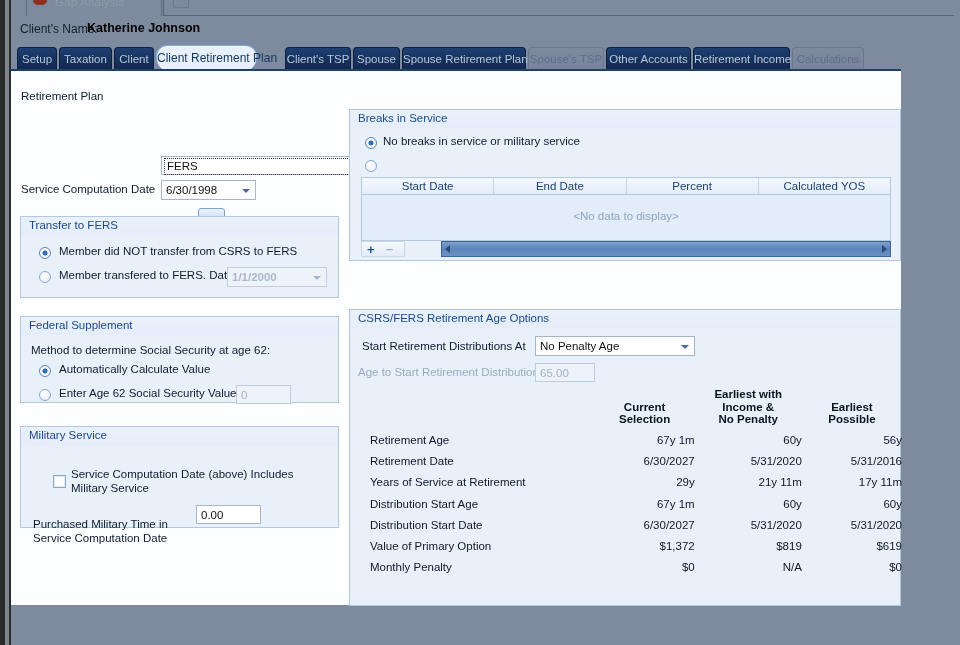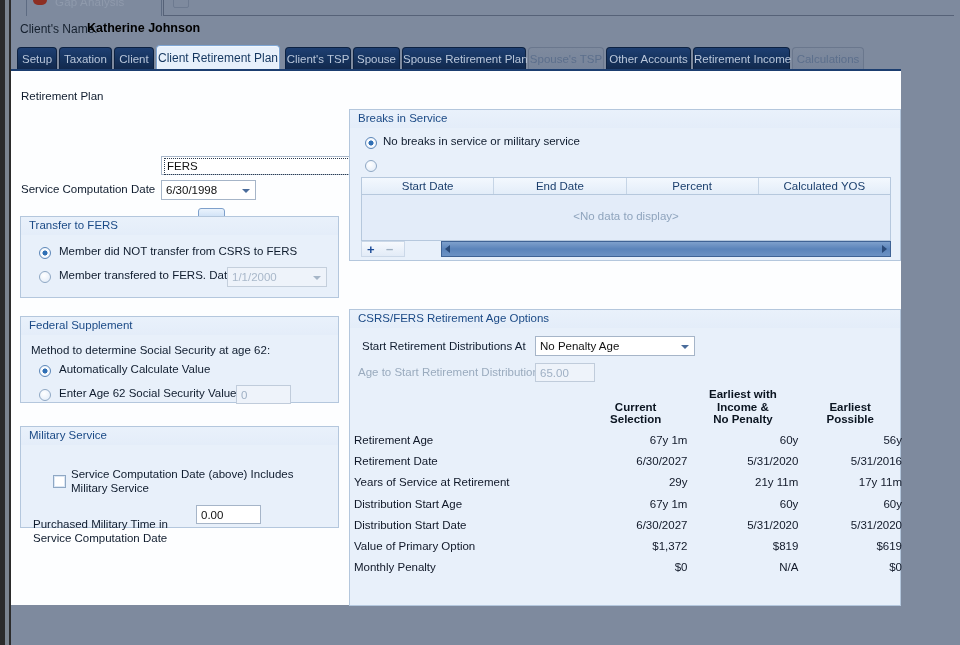--- a/index.html
+++ b/index.html
@@ -58,21 +58,21 @@
 
   .textbox{
     position:absolute;background:#fff;border:1px solid #a6b5c8;box-sizing:border-box;
     font-size:11.5px;color:#111;padding:1px 4px;line-height:16px;height:19px;
   }
   .textbox.disabled{background:#eef3fa;color:#9fb0c4;border-color:#c0ccdb;}
   .combo{
     position:absolute;background:#fff;border:1px solid #a6b5c8;box-sizing:border-box;
     height:20px;font-size:11.5px;color:#111;line-height:18px;padding:0 28px 0 4px;
   }
-  .combo.disabled{background:#eef3fa;color:#a9b8ca;border-color:#c4cfdc;}
+  .combo.disabled{background:#eef3fa;color:#a9b8ca;border-color:#c4cfdc;font-weight:bold;}
   .combo .arr{position:absolute;right:5px;top:8px;width:0;height:0;
      border-left:4px solid transparent;border-right:4px solid transparent;border-top:4px solid #4a6c9b;}
   .combo.disabled .arr{border-top-color:#a6b6c8;}
 
   .bigcombo{position:absolute;left:150px;top:83px;width:442px;height:19px;background:#fff;border:1px solid #a8b7ca;box-sizing:border-box;}
   .bigcombo .inner{position:absolute;left:2px;top:1px;right:2px;height:15px;border:1px dotted #2d3c4f;font-size:11.5px;line-height:14px;padding-left:2px;color:#111;}
   .bigcombo-arrow{position:absolute;left:580px;top:84px;width:16px;height:17px;}
   .bigcombo-arrow i{position:absolute;left:4px;top:7px;width:0;height:0;
      border-left:4px solid transparent;border-right:4px solid transparent;border-top:4px solid #4a6c9b;}
 
@@ -113,21 +113,21 @@
   .plusminus .m{position:absolute;left:24px;top:1px;font-size:13px;font-weight:bold;color:#9fb0c2;line-height:12px;}
   .hscroll{position:absolute;height:16px;background:linear-gradient(to bottom,#7ea0cc 0%,#5b84ba 50%,#6c92c4 100%);
      border:1px solid #3f6395;box-sizing:border-box;}
   .hscroll .la{position:absolute;left:3px;top:3px;width:0;height:0;border-top:4px solid transparent;border-bottom:4px solid transparent;border-right:5px solid #2a4a78;}
   .hscroll .ra{position:absolute;right:3px;top:3px;width:0;height:0;border-top:4px solid transparent;border-bottom:4px solid transparent;border-left:5px solid #2a4a78;}
 
   
   .rtable{position:absolute;width:100%;border-collapse:collapse;font-size:11.5px;color:#101828;}
   .rtable th{font-size:11.5px;font-weight:bold;color:#0a1420;text-align:center;padding:0 0 4px 0;vertical-align:bottom;line-height:12.5px;}
   .rtable td{padding:4.6px 0;}
-  .rtable td.rl{text-align:left;padding-left:4px;white-space:nowrap;}
+  .rtable td.rl{text-align:left;padding-left:20px;white-space:nowrap;}
   .rtable td.rv{text-align:right;}
   .c1{width:190px;}.c2{width:86px;}.c3{width:92px;}.c4{width:86px;}
 </style>
 </head>
 <body>
 
 <div class="top-strip"></div>
 
 <div class="ghost-tab">
   <span class="gt-icon"></span>
@@ -143,21 +143,21 @@
 
 <div class="namebar">
   <span class="lbl">Client's Name:</span>
   <span class="val">Katherine Johnson</span>
 </div>
 
 <div class="tabstrip" id="tabstrip">
     <div class="tab" style="left: 6px; width: 40px;">Setup</div>
     <div class="tab" style="left: 48px; width: 53px;">Taxation</div>
     <div class="tab" style="left: 103px; width: 40px;">Client</div>
-    <div class="tab active" style="left: 145px; width: 124px;">Client Retirement Plan</div>
+    <div class="tab active" style="left: 145px; width: 101px; border-radius: 11px;">Client Retirement Plan</div>
     <div class="tab" style="left: 274px; width: 66px;">Client's TSP</div>
     <div class="tab" style="left: 342px; width: 47px;">Spouse</div>
     <div class="tab" style="left: 391px; width: 124px;">Spouse Retirement Plan</div>
     <div class="tab disabled" style="left: 517px; width: 76px;">Spouse's TSP</div>
     <div class="tab" style="left: 595px; width: 85px;">Other Accounts</div>
     <div class="tab" style="left: 682px; width: 97px;">Retirement Income</div>
     <div class="tab disabled" style="left: 781px; width: 72px;">Calculations</div>
   </div>
 
 <div class="client">

